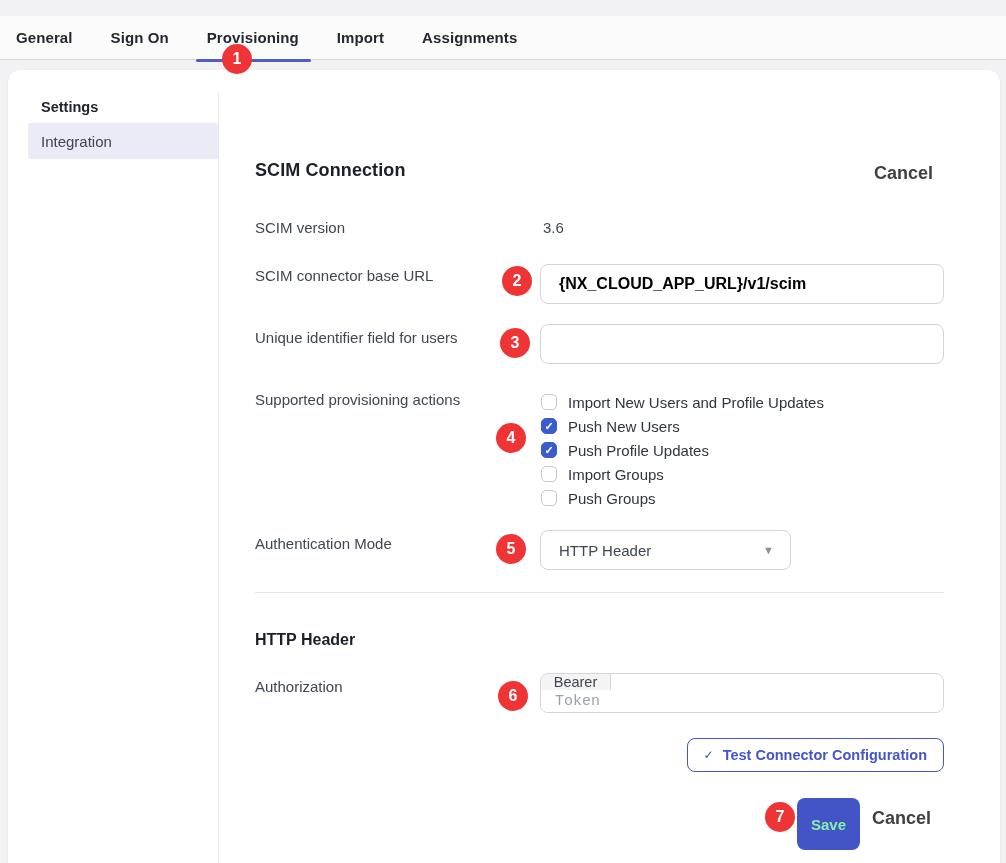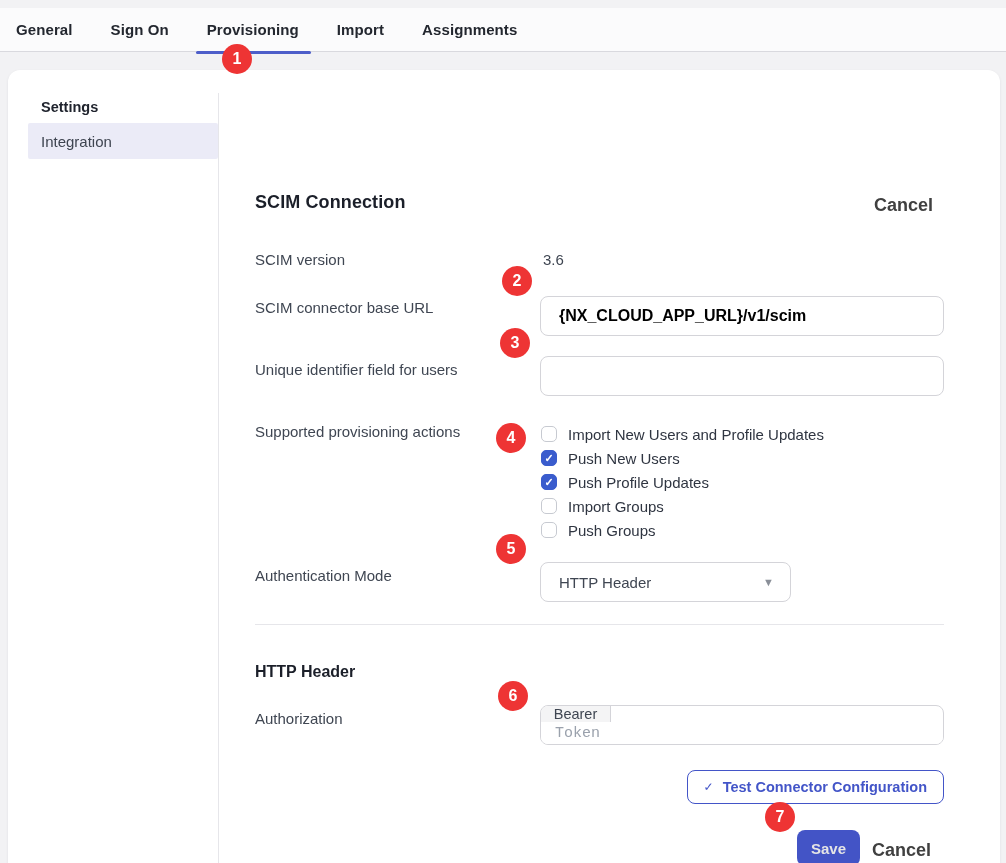--- a/index.html
+++ b/index.html
@@ -6,21 +6,21 @@
   html,body { width:1006px; height:863px; }
   body {
     font-family:"Liberation Sans", sans-serif;
     background:#f2f2f4;
     position:relative;
     overflow:hidden;
     color:#20242e;
   }
   
   .tabbar {
-    position:absolute; top:8px; left:0; width:1006px; height:44px;
+    position:absolute; top:16px; left:0; width:1006px; height:44px;
     background:#fbfbfc;
     border-bottom:1px solid #d9d9de;
     display:flex; align-items:center; gap:38px; padding:0 0 0 16px;
     z-index:2;
   }
   .tab {
     position:relative; font-size:15px; font-weight:700; color:#23272f;
     height:44px; display:flex; align-items:center; cursor:pointer;
     letter-spacing:.1px;
   }
@@ -58,21 +58,21 @@
     color:#20242e;
   }
   .sidebar-item {
     position:absolute; left:20px; top:53px; width:190px; height:36px;
     background:#ebebf7; display:flex; align-items:center;
     padding-left:13px; font-size:15px; color:#3e4450; cursor:pointer;
     border-radius:2px;
   }
   
   .main { position:absolute; left:247px; top:0; width:689px; height:793px; }
-  .row-abs { position:absolute;margin-top:32px; }
+  .row-abs { position:absolute; }
   .form-title { font-size:18px; font-weight:700; color:#1b1f29; letter-spacing:.1px; }
   .link {
     color:#404040; font-weight:700; font-size:18px; cursor:pointer; text-decoration:none;
   }
   .field-label { font-size:15px; color:#3f4652; }
   .static-value { font-size:15px; color:#3f4652; }
   .text-input {
     width:404px; height:40px; border:1px solid #d4d4d9; border-radius:8px;
     padding:0 18px; font-size:15px; font-family:"Liberation Sans", sans-serif;
     color:#3f4652; background:#fff; outline:none;
@@ -115,22 +115,22 @@
   .input-group input::placeholder { color:#9aa1ac; }
   
   .btn-outline {
     height:34px; padding:0 16px; border:1px solid #4355c8; border-radius:8px;
     background:#fff; color:#4355c8; font-size:14.5px; font-weight:700;
     display:inline-flex; align-items:center; gap:9px; cursor:pointer;
     font-family:"Liberation Sans", sans-serif;
   }
   .btn-outline .check { font-size:12px; font-weight:400; }
   .btn-primary {
-    height:36px; padding:0 14px; border:none; border-radius:8px;
-    background:#4354c6; color:#e5e5e5; font-size:15px; font-weight:700;
+    height:52px; padding:0 14px; border:none; border-radius:8px;
+    background:#4354c6; color:#86efac; font-size:15px; font-weight:700;
     cursor:pointer; font-family:"Liberation Sans", sans-serif;
   }
 </style>
 </head>
 <body>
 
 <div class="tabbar">
   <div class="tab">
       <span>General</span>
     </div>

